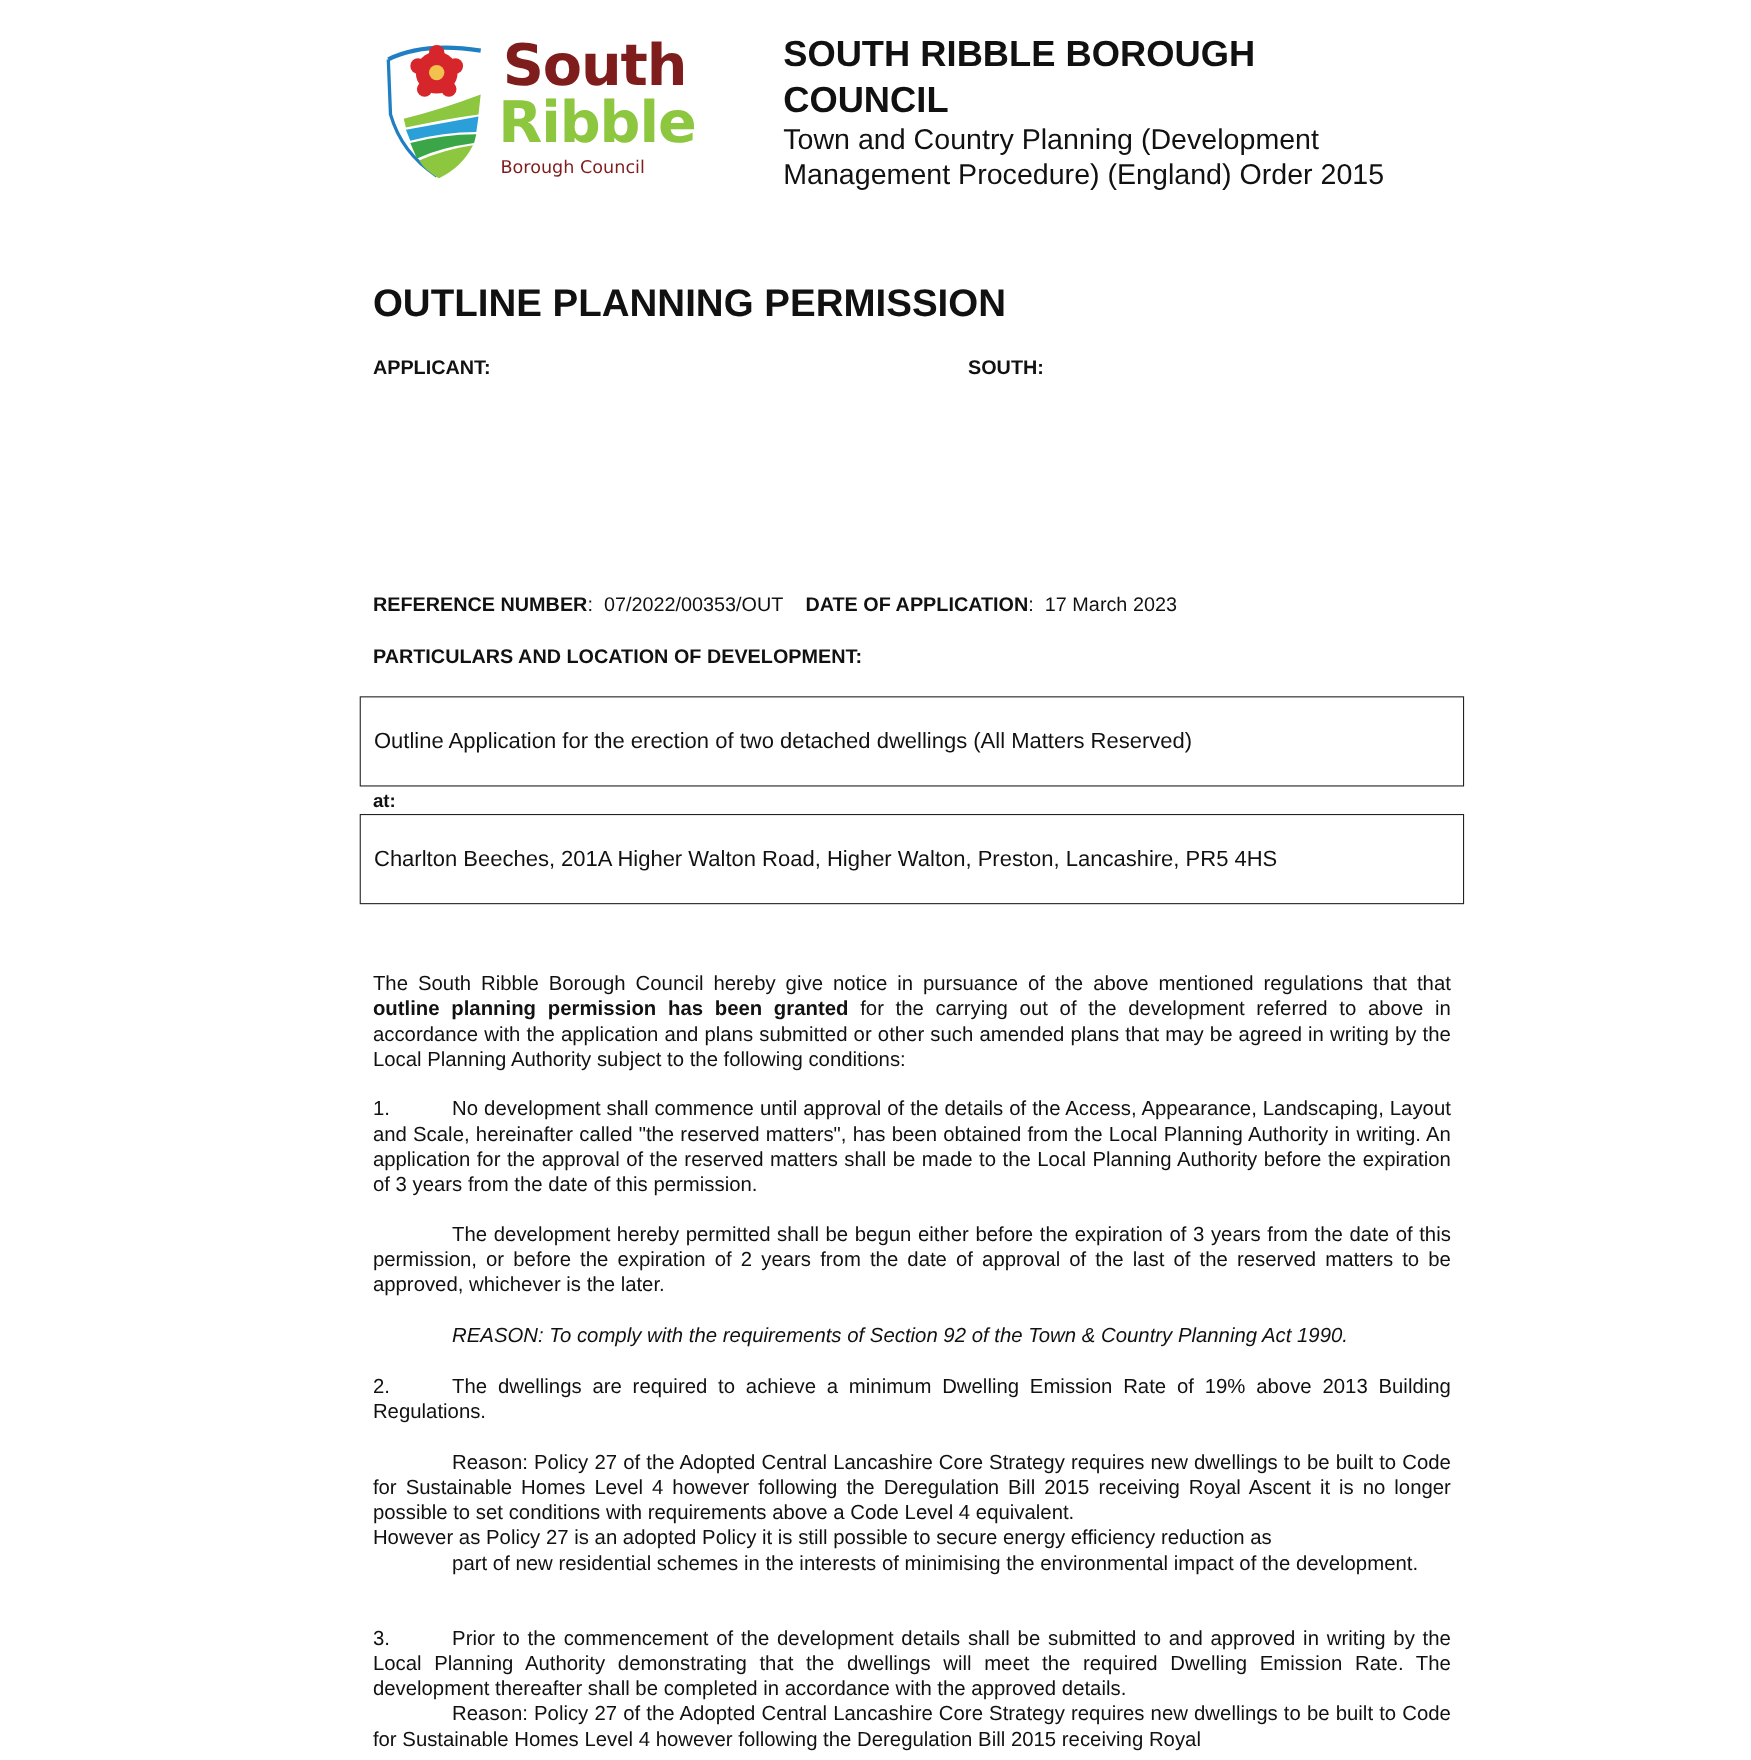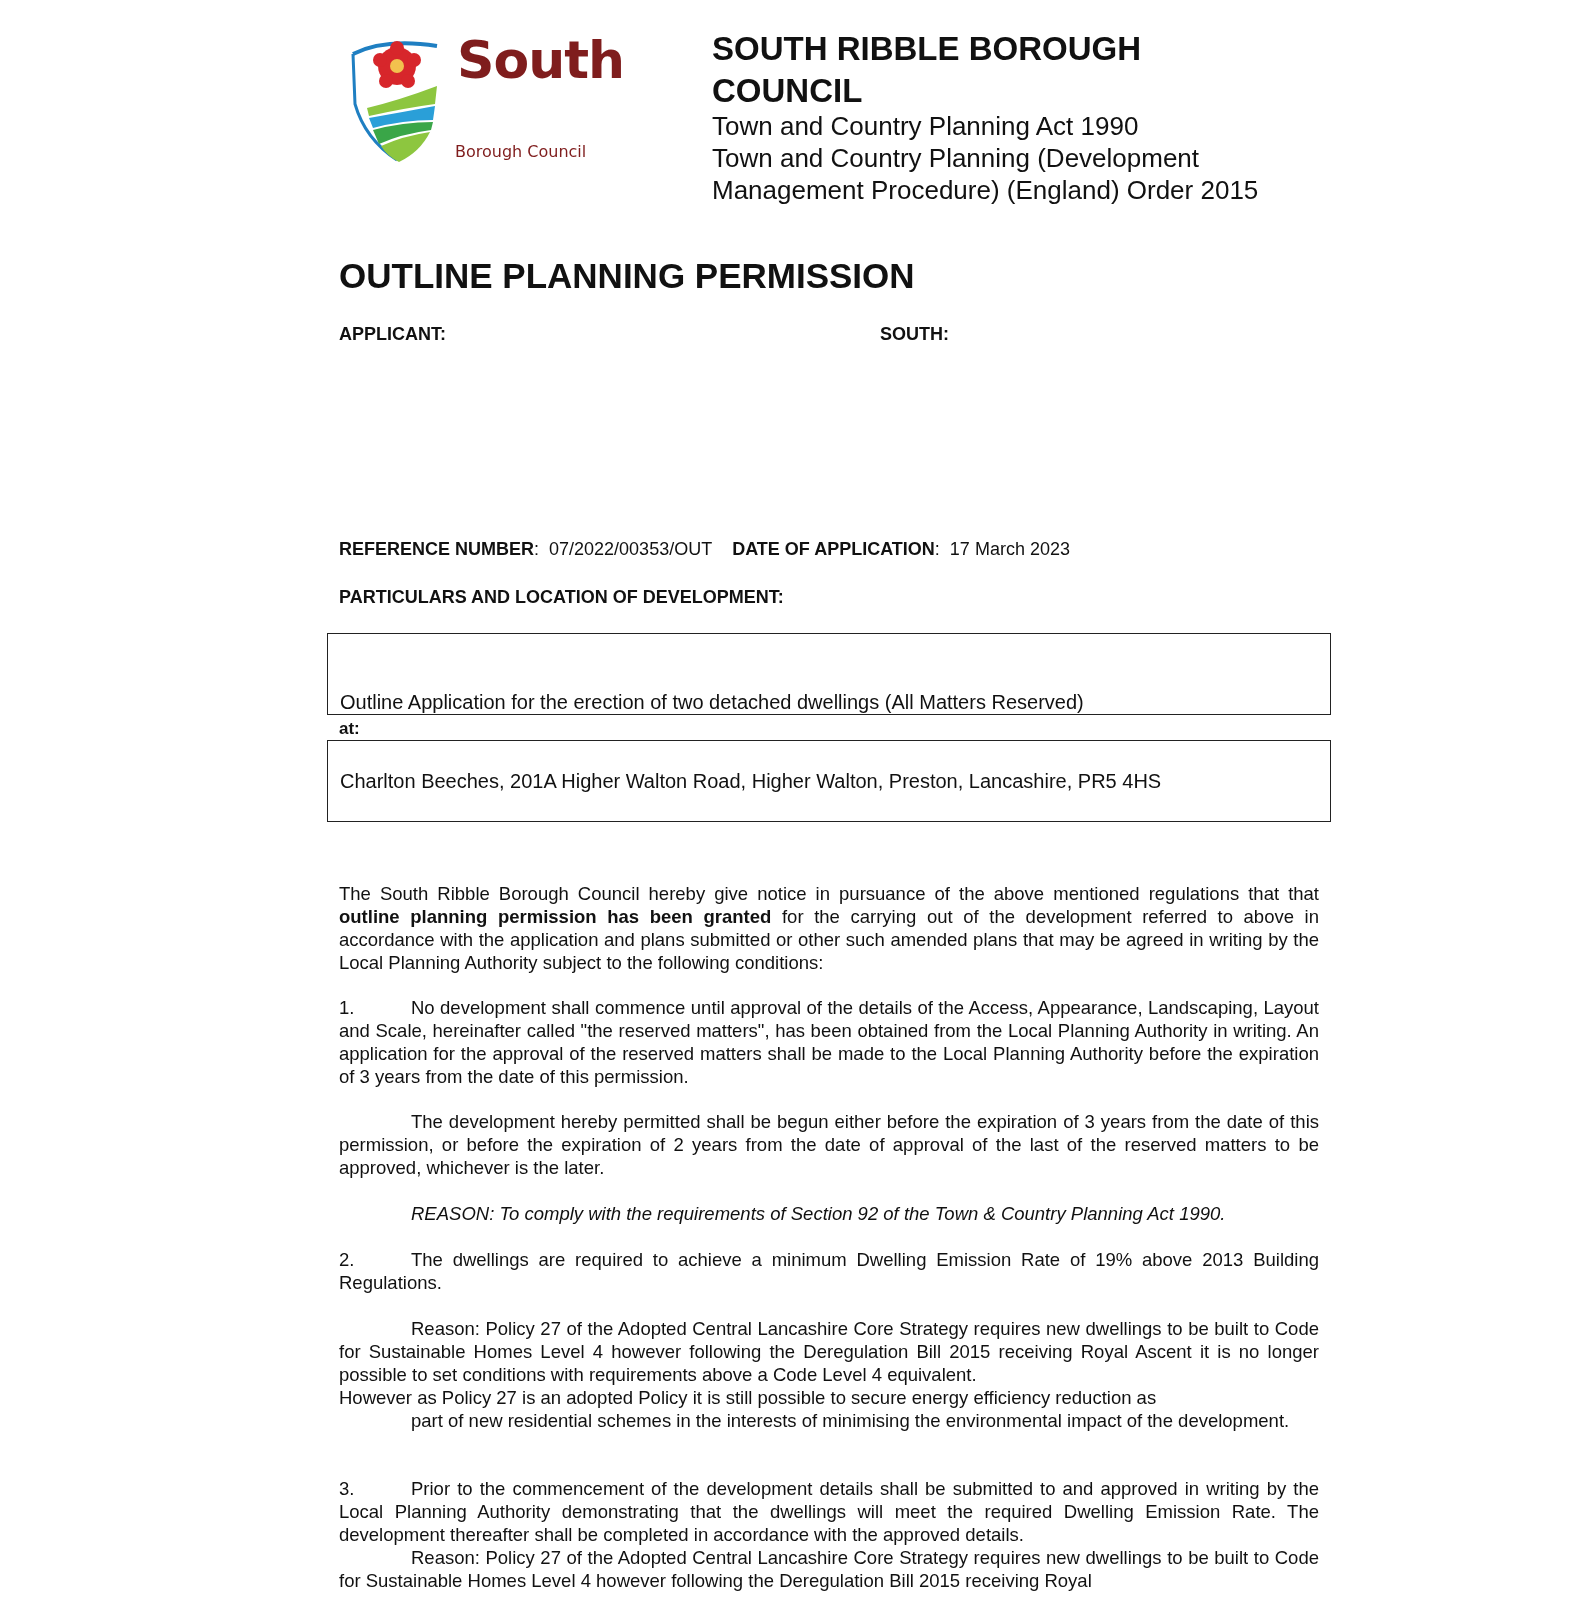--- a/index.html
+++ b/index.html
@@ -19,21 +19,21 @@
     .page-title { left: 339px; top: 256px; font-weight: bold; font-size: 35px; }
     .label-bold { font-weight: bold; font-size: 18px; }
     #applicant { left: 339px; top: 324px; }
     #agent { left: 880px; top: 324px; }
 
     #refline { left: 339px; top: 539px; font-size: 18px; }
     #refline b { font-weight: bold; }
     #particulars { left: 339px; top: 587px; }
 
     .box { position: absolute; left: 327px; width: 1004px; border: 1.5px solid #222; box-sizing: border-box; font-size: 20px; padding-left: 12px; display: flex; align-items: center; }
-    #desc-box { top: 633px; height: 82px; align-items: flex-end; }
+    #desc-box { top: 633px; height: 82px; }
     #at-label { left: 339px; top: 719px; font-weight: bold; font-size: 17px; }
     #addr-box { top: 740px; height: 82px; }
 
     .para { position: absolute; left: 339px; width: 980px; font-size: 18.5px; line-height: 23px; text-align: justify; margin-top: 44px; }
     .indent { text-indent: 72px; }
     .num { display: inline-block; width: 72px; text-indent: 0; }
   </style>
 </head>
 <body>
 
@@ -49,26 +49,26 @@
       <circle r="19" fill="#d7262b"></circle>
       <circle cx="0" cy="-18" r="7" fill="#d7262b"></circle>
       <circle cx="17" cy="-6" r="7" fill="#d7262b"></circle>
       <circle cx="11" cy="15" r="7" fill="#d7262b"></circle>
       <circle cx="-11" cy="15" r="7" fill="#d7262b"></circle>
       <circle cx="-17" cy="-6" r="7" fill="#d7262b"></circle>
       <circle r="7" fill="#f2c14e"></circle>
     </g>
   </svg>
   <div class="logo-south">South</div>
+  <div class="logo-ribble">Ribble</div>
   <div class="logo-bc">Borough Council</div>
 </div>
 
 <div class="abs hdr-title">SOUTH RIBBLE BOROUGH COUNCIL</div>
 <div class="abs hdr-sub">
-  <div>Town and Country Planning Act 1990</div>
   <div>Town and Country Planning (Development Management Procedure) (England) Order 2015</div>
 </div>
 
 <div class="abs page-title">OUTLINE PLANNING PERMISSION</div>
 <div id="applicant" class="abs label-bold">APPLICANT:</div>
 <div id="agent" class="abs label-bold">SOUTH:</div>
 
 <div id="refline" class="abs">
   <b>REFERENCE NUMBER</b>:&nbsp;
   <span>07/2022/00353/OUT</span>&nbsp;&nbsp;&nbsp;

